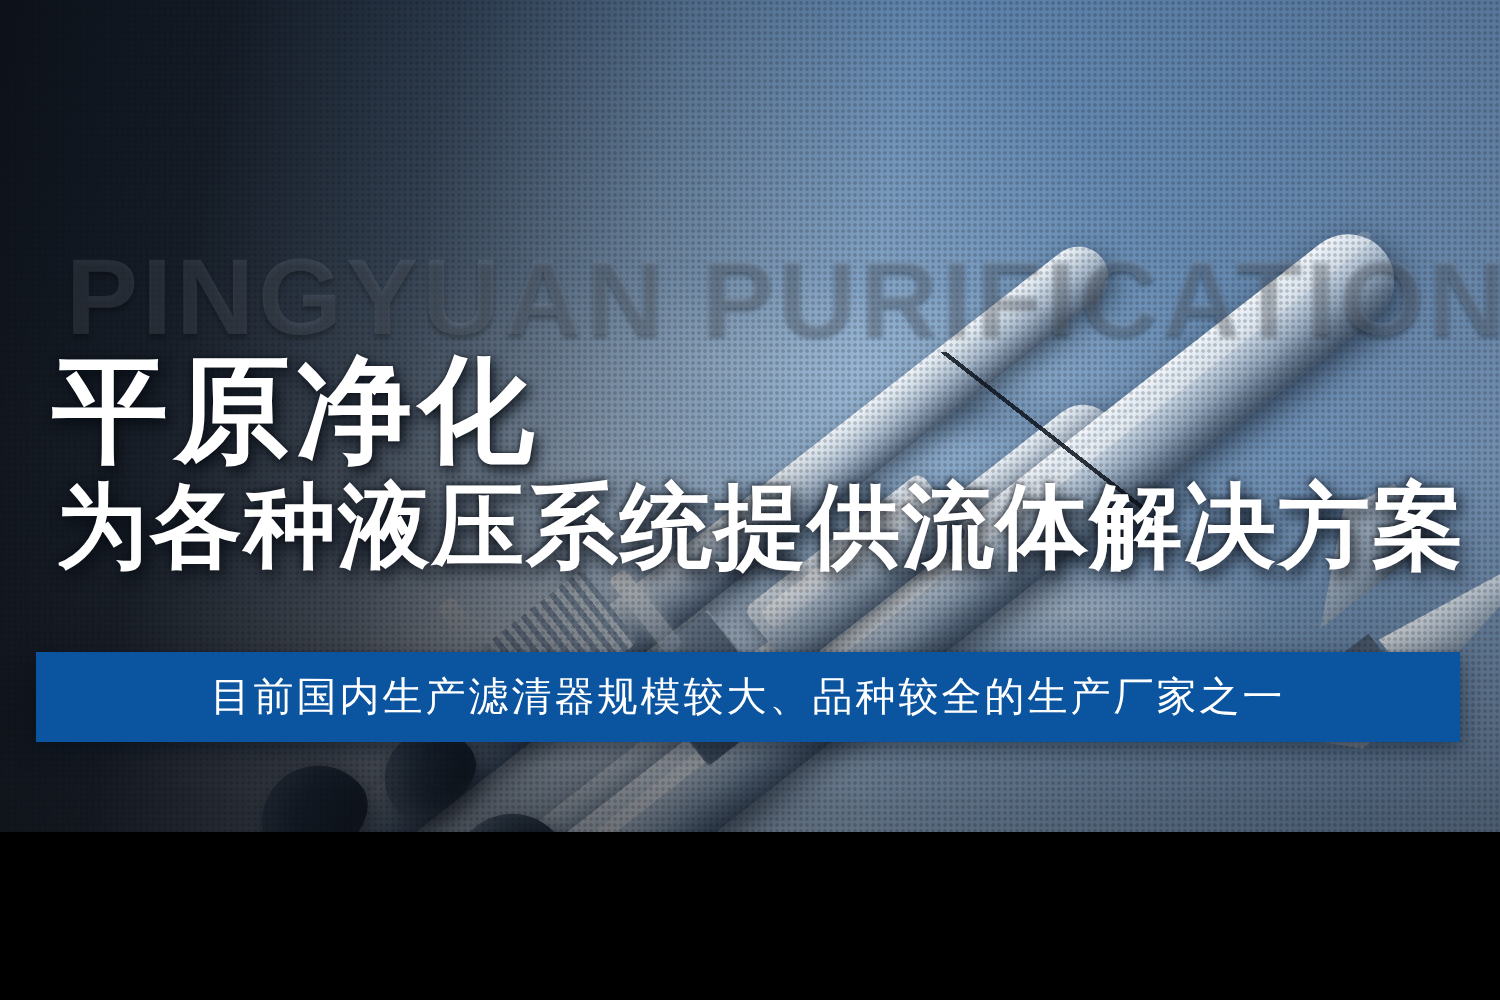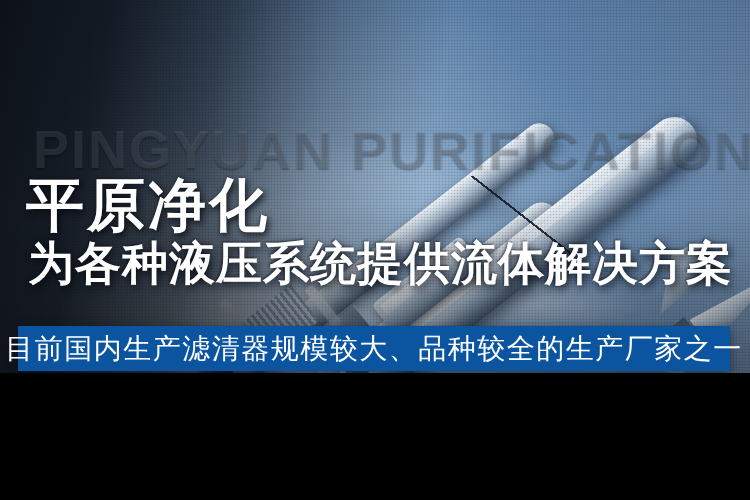--- a/index.html
+++ b/index.html
@@ -1,17 +1,17 @@
 <!DOCTYPE html>
 <html><head>
 <meta charset="utf-8">
 <style>
   html,body{margin:0;padding:0;background:#000;}
   .banner{
-    position:relative;width:750px;height:373px;overflow:hidden;
+    position:relative;width:750px;height:416px;overflow:hidden;
     font-family:"Liberation Sans","DejaVu Sans",sans-serif;
     background:#11161f;
   }
   .space2{
     position:absolute;inset:0;
     background:linear-gradient(118deg,#0f141d 0%,#131a26 28%,#1a2837 52%,#24384f 72%,#151e2c 100%);
   }
   
   .stars{
     position:absolute;inset:0;opacity:.55;
@@ -201,21 +201,21 @@
     font-family:"DejaVu Sans","Liberation Sans",sans-serif;
     line-height:1;white-space:nowrap;
   }
   .bluebar{
     position:absolute;left:18px;top:326px;width:712px;height:45px;
     background:#0b54a0;
     display:flex;align-items:center;justify-content:center;
     box-shadow:0 3px 10px rgba(4,12,26,.5);
   }
   .bluebar span{
-    color:#ffffff;font-size:28px;letter-spacing:1.5px;
+    color:#ffffff;font-size:20px;letter-spacing:1.5px;
     font-family:"DejaVu Sans","Liberation Sans",sans-serif;
     white-space:nowrap;
   }
 </style>
 </head>
 <body>
 
 <div class="banner">
 
   <div class="space2"></div>

